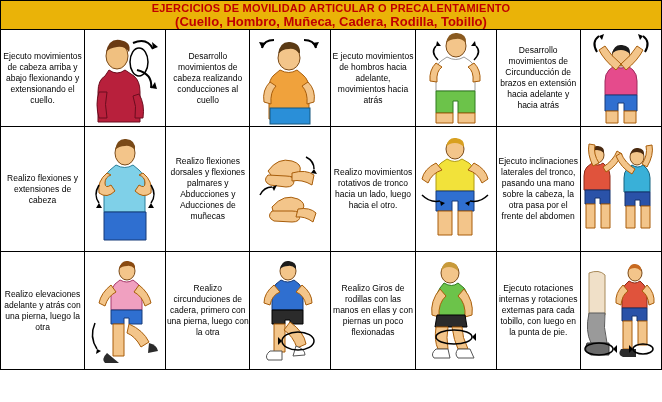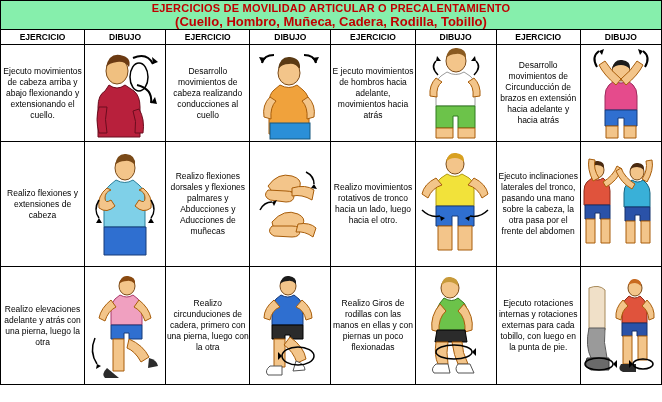--- a/index.html
+++ b/index.html
@@ -24,21 +24,21 @@
     table-layout: fixed;
   }
   table.main td, table.main th {
     border: 1px solid #000000;
     padding: 0;
     vertical-align: middle;
   }
   .title-cell {
     text-align: center;
     padding: 3px 2px 4px 2px;
-    background: #86efac;
+    background: #eab308;
   }
   .title-line1 {
     font-size: 11px;
     font-weight: bold;
     color: #c00000;
     letter-spacing: 0.2px;
     line-height: 14px;
   }
   .title-line2 {
     font-size: 13px;
@@ -93,30 +93,20 @@
   </colgroup>
 
   <tbody>
         <tr>
     <td class="title-cell" colspan="8">
       <div class="title-line1">EJERCICIOS DE MOVILIDAD ARTICULAR O PRECALENTAMIENTO</div>
       <div class="title-line2">(Cuello, Hombro, Muñeca, Cadera, Rodilla, Tobillo)</div>
     </td>
   </tr>
 
-  <tr>
-    <td class="hdr">EJERCICIO</td>
-    <td class="hdr">DIBUJO</td>
-    <td class="hdr">EJERCICIO</td>
-    <td class="hdr">DIBUJO</td>
-    <td class="hdr">EJERCICIO</td>
-    <td class="hdr">DIBUJO</td>
-    <td class="hdr">EJERCICIO</td>
-    <td class="hdr">DIBUJO</td>
-  </tr>
 
   <tr class="row1">
     <td class="txt">Ejecuto movimientos de cabeza arriba y abajo flexionando y extensionando el cuello.</td>
     <td class="img-cell">
       <svg width="76" height="96" viewBox="0 0 76 96">
         <ellipse cx="30" cy="26" rx="11" ry="13" fill="#f0c080" stroke="#7a4a18" stroke-width="1"></ellipse>
         <path d="M19 22 q3 -14 14 -12 q12 2 9 12 q-4 -6 -12 -5 q-8 1 -11 5z" fill="#6b3a12"></path>
         <path d="M22 40 q8 6 16 0 l9 6 q6 5 6 16 l0 30 l-42 0 l0 -30 q0 -12 7 -16z" fill="#b8203c" stroke="#6b0c1e" stroke-width="1"></path>
         <path d="M12 62 q-4 12 0 26 l8 0 q-3 -14 0 -26z" fill="#b8203c" stroke="#6b0c1e" stroke-width="1"></path>
         <path d="M52 64 q6 10 4 24 l-8 0 q2 -12 -2 -22z" fill="#b8203c" stroke="#6b0c1e" stroke-width="1"></path>

